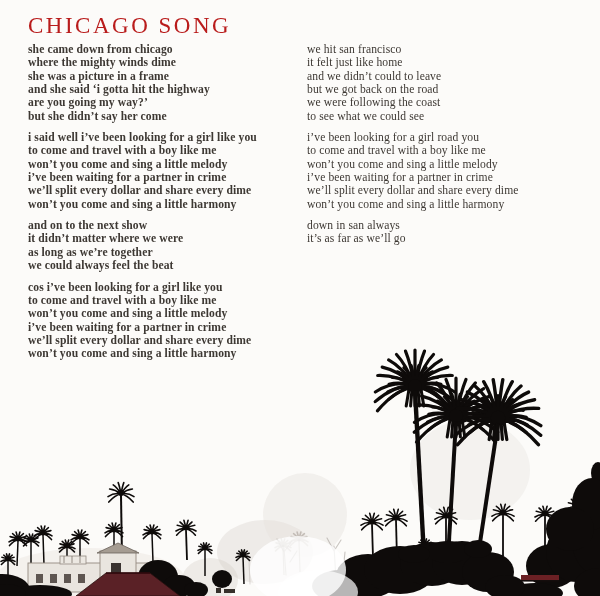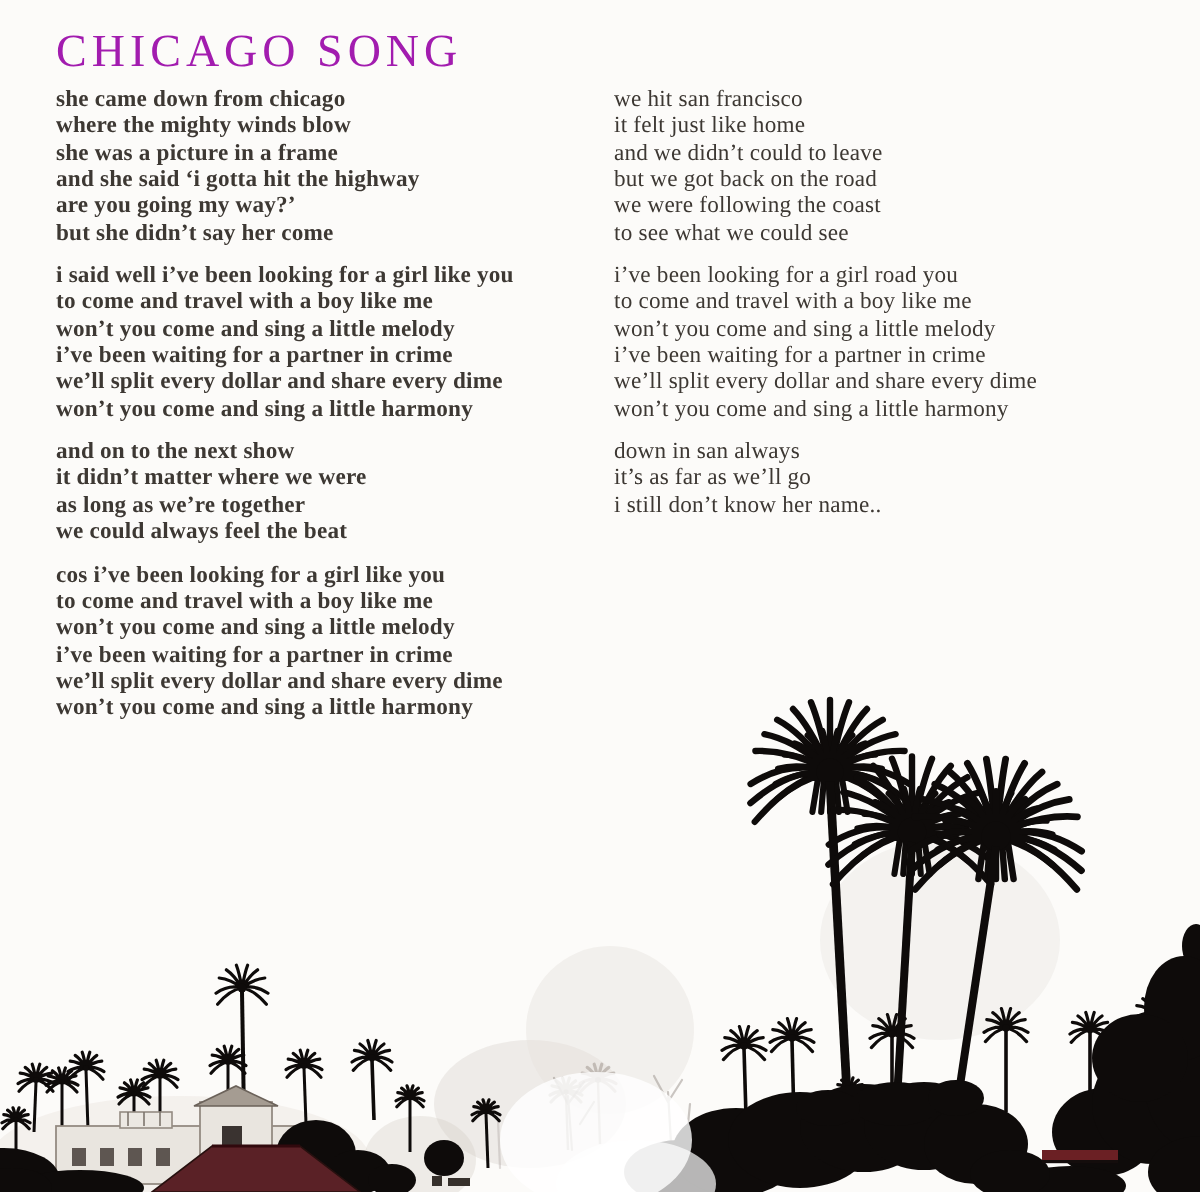--- a/index.html
+++ b/index.html
@@ -13,21 +13,21 @@
   }
   .photo-wrap {
     position: absolute; inset: 0;
     z-index: 0;
   }
   .photo-wrap svg { display: block; width: 600px; height: 596px; }
   .text-layer { position: absolute; inset: 0; z-index: 1; }
   .title {
     position: absolute; left: 28px; top: 13px;
     font-size: 23px; letter-spacing: 2.5px;
-    color: #a21caf; font-weight: 400;
+    color: #b91c1c; font-weight: 400;
   }
   .col {
     position: absolute; top: 43px; width: 280px;
     font-size: 11.6px; line-height: 13.35px;
     color: #3d3833; letter-spacing: 0.1px;
   }
   .col-left  { left: 28px; font-weight: bold; }
   .col-right { left: 307px; }
   .stanza { margin-bottom: 8px; }
   .line { white-space: nowrap; }
@@ -168,21 +168,21 @@
       <rect x="216" y="588" width="5" height="5" fill="#36302b"></rect>
       <rect x="224" y="589" width="11" height="4" fill="#36302b"></rect>
     </svg>
 </div>
 
 <div class="text-layer">
   <div class="title">CHICAGO SONG</div>
   <div class="col col-left">
       <div class="stanza">
         <div class="line">she came down from chicago</div>
-        <div class="line">where the mighty winds blow</div>
+        <div class="line">where the mighty winds dime</div>
         <div class="line">she was a picture in a frame</div>
         <div class="line">and she said ‘i gotta hit the highway</div>
         <div class="line">are you going my way?’</div>
         <div class="line">but she didn’t say her come</div>
       </div>
       <div class="stanza">
         <div class="line">i said well i’ve been looking for a girl like you</div>
         <div class="line">to come and travel with a boy like me</div>
         <div class="line">won’t you come and sing a little melody</div>
         <div class="line">i’ve been waiting for a partner in crime</div>
@@ -217,16 +217,15 @@
         <div class="line">i’ve been looking for a girl road you</div>
         <div class="line">to come and travel with a boy like me</div>
         <div class="line">won’t you come and sing a little melody</div>
         <div class="line">i’ve been waiting for a partner in crime</div>
         <div class="line">we’ll split every dollar and share every dime</div>
         <div class="line">won’t you come and sing a little harmony</div>
       </div>
       <div class="stanza">
         <div class="line">down in san always</div>
         <div class="line">it’s as far as we’ll go</div>
-        <div class="line">i still don’t know her name..</div>
       </div>
     </div>
 </div>
 
 </body></html>

